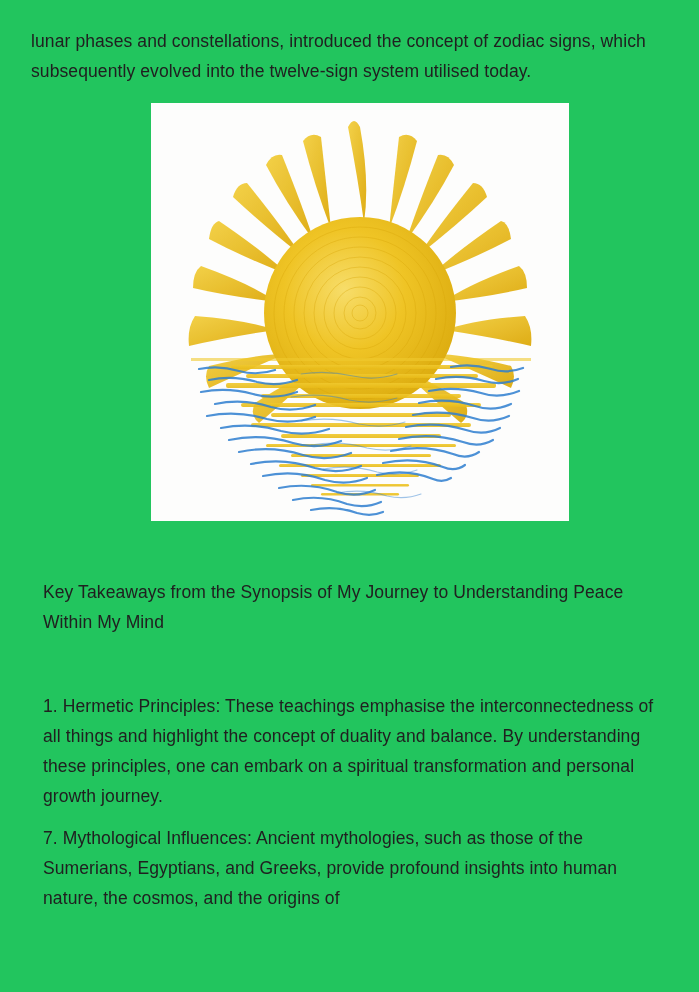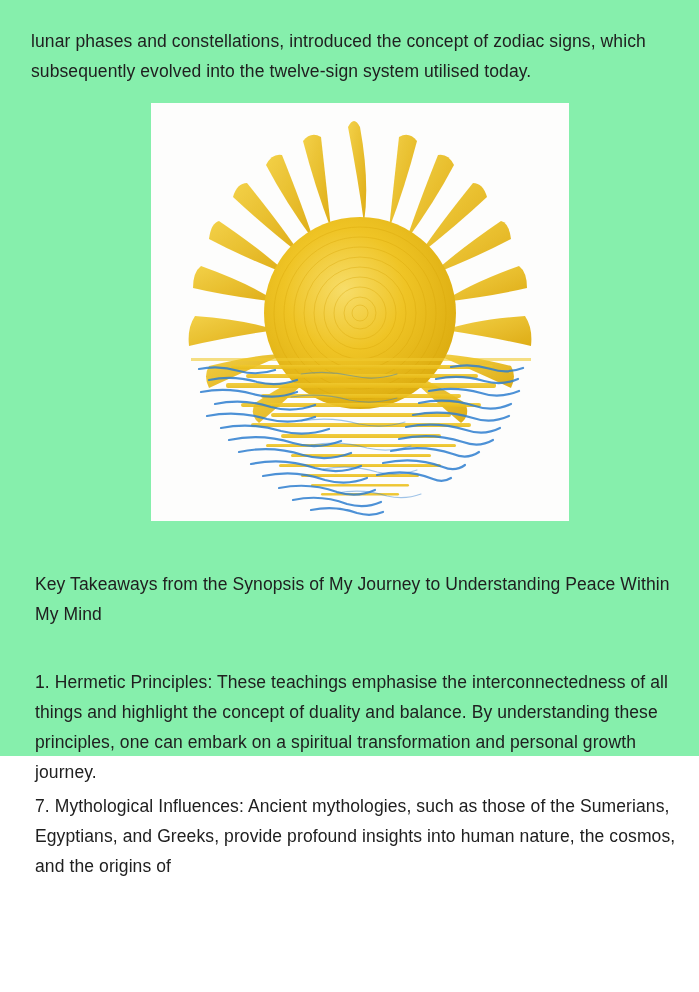--- a/index.html
+++ b/index.html
@@ -9,24 +9,24 @@
   }
   body {
     width: 699px;
     height: 992px;
     font-family: "Liberation Sans", sans-serif;
     color: #1a1a1a;
     overflow: hidden;
   }
   .page {
     width: 699px;
-    height: 756px;
+    height: 992px;
     box-sizing: border-box;
     padding: 26px 17px 0 31px;
-    background: #86efac;
+    background: #22c55e;
   }
   p.body-text {
     margin: 0;
     font-size: 17.5px;
     line-height: 30px;
     color: #202020;
     letter-spacing: 0.1px;
     font-weight: 400;
   }
   .figure {
@@ -43,24 +43,24 @@
     overflow: hidden;
   }
   .sun-svg {
     display: block;
     width: 418px;
     height: 418px;
   }
   .gap-1 { height: 44px; }
   .gap-2 { height: 30px; }
   .heading-block p {
-    margin: 4px;
+    margin: 12px;
   }
   .list-block p {
-    margin: 4px;
+    margin: 12px;
   }
 </style>
 </head>
 <body>
 
 <div class="page">
 
   <p class="body-text">lunar phases and constellations, introduced the concept of zodiac signs, which subsequently evolved into the twelve-sign system utilised today.</p>
 
   <div class="figure">

